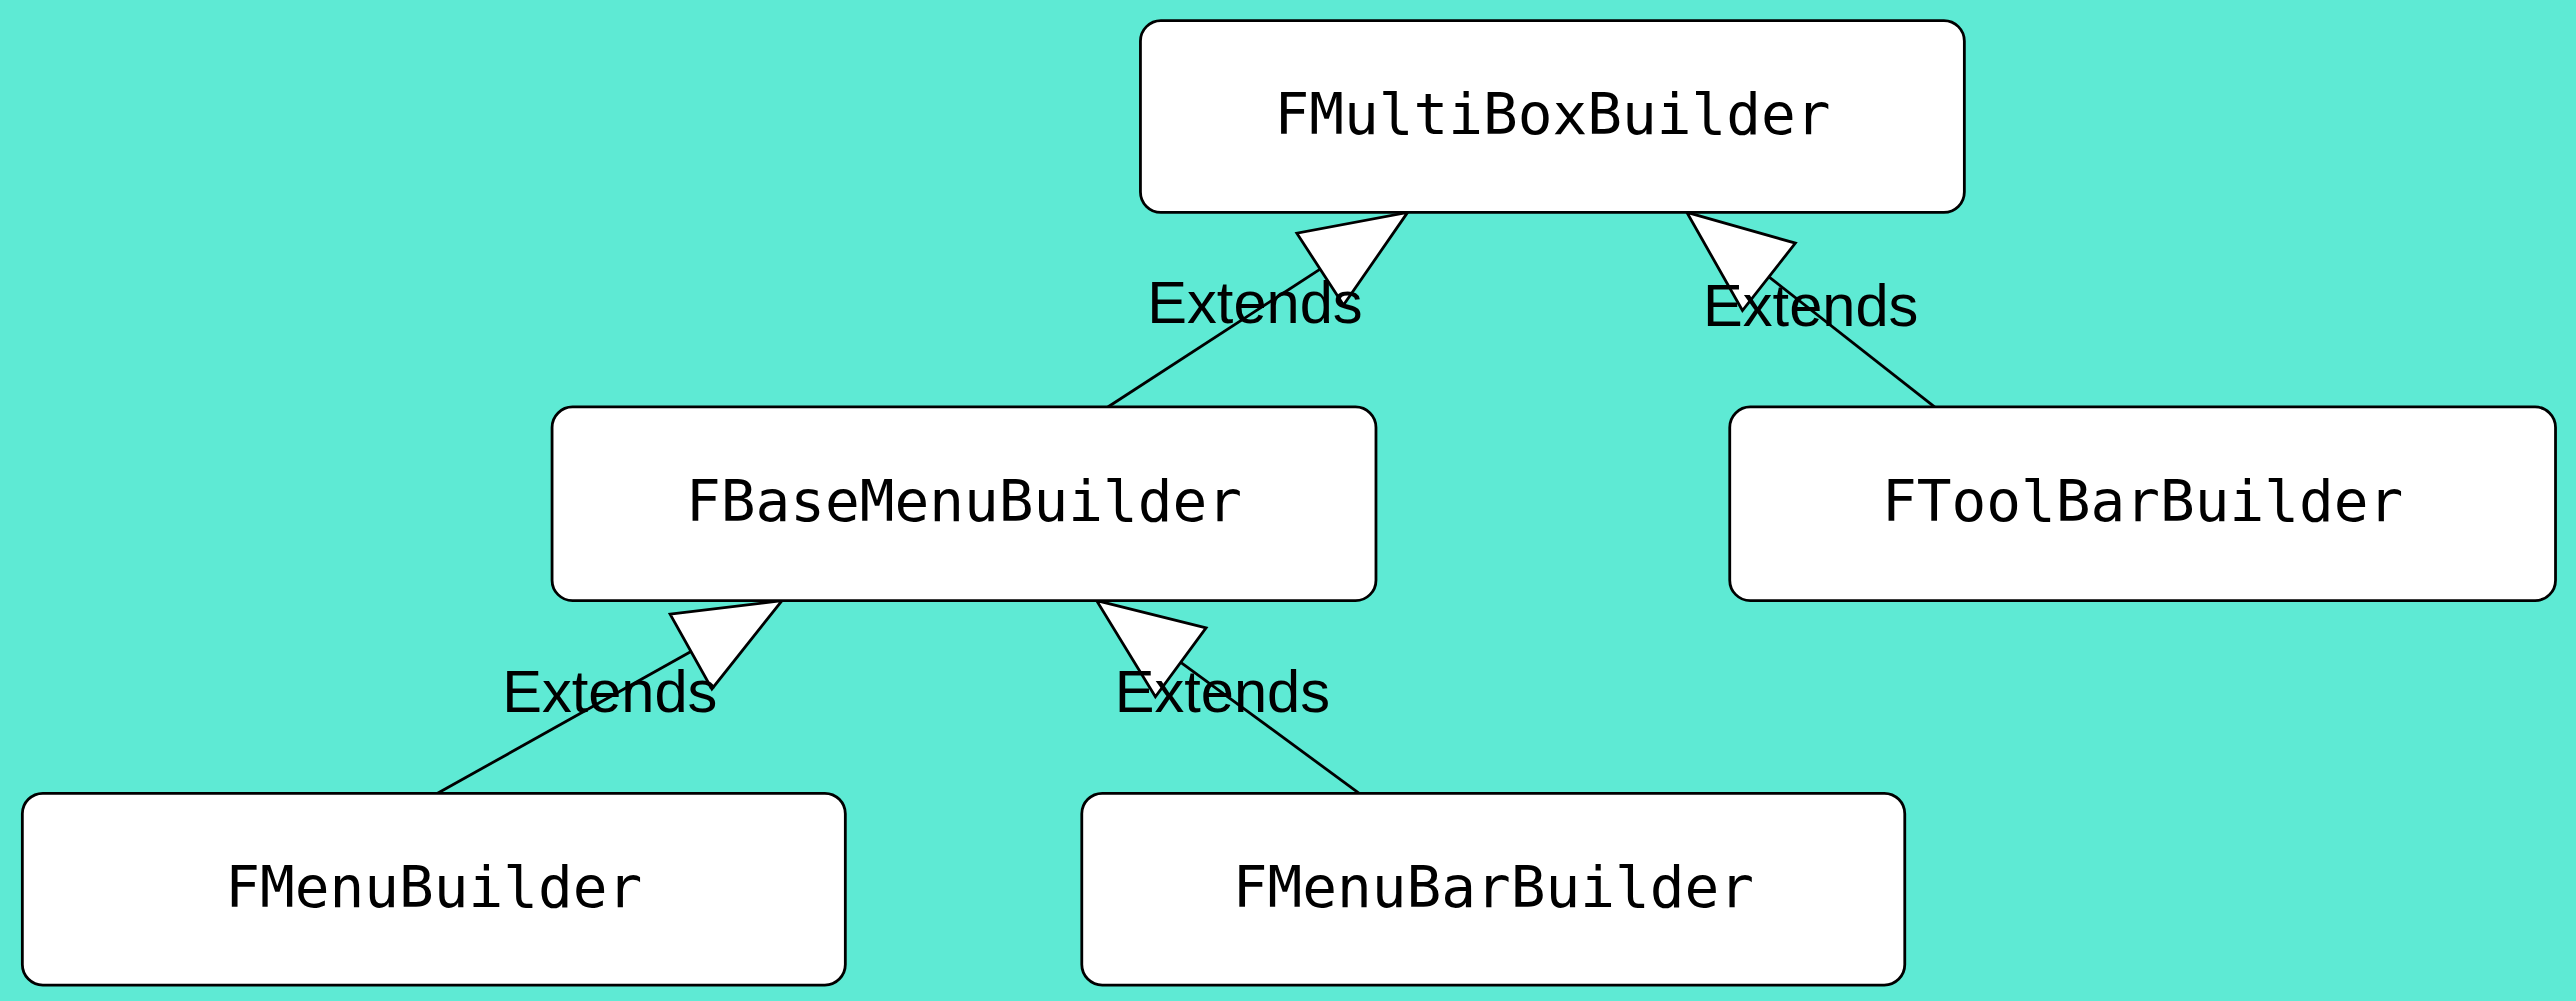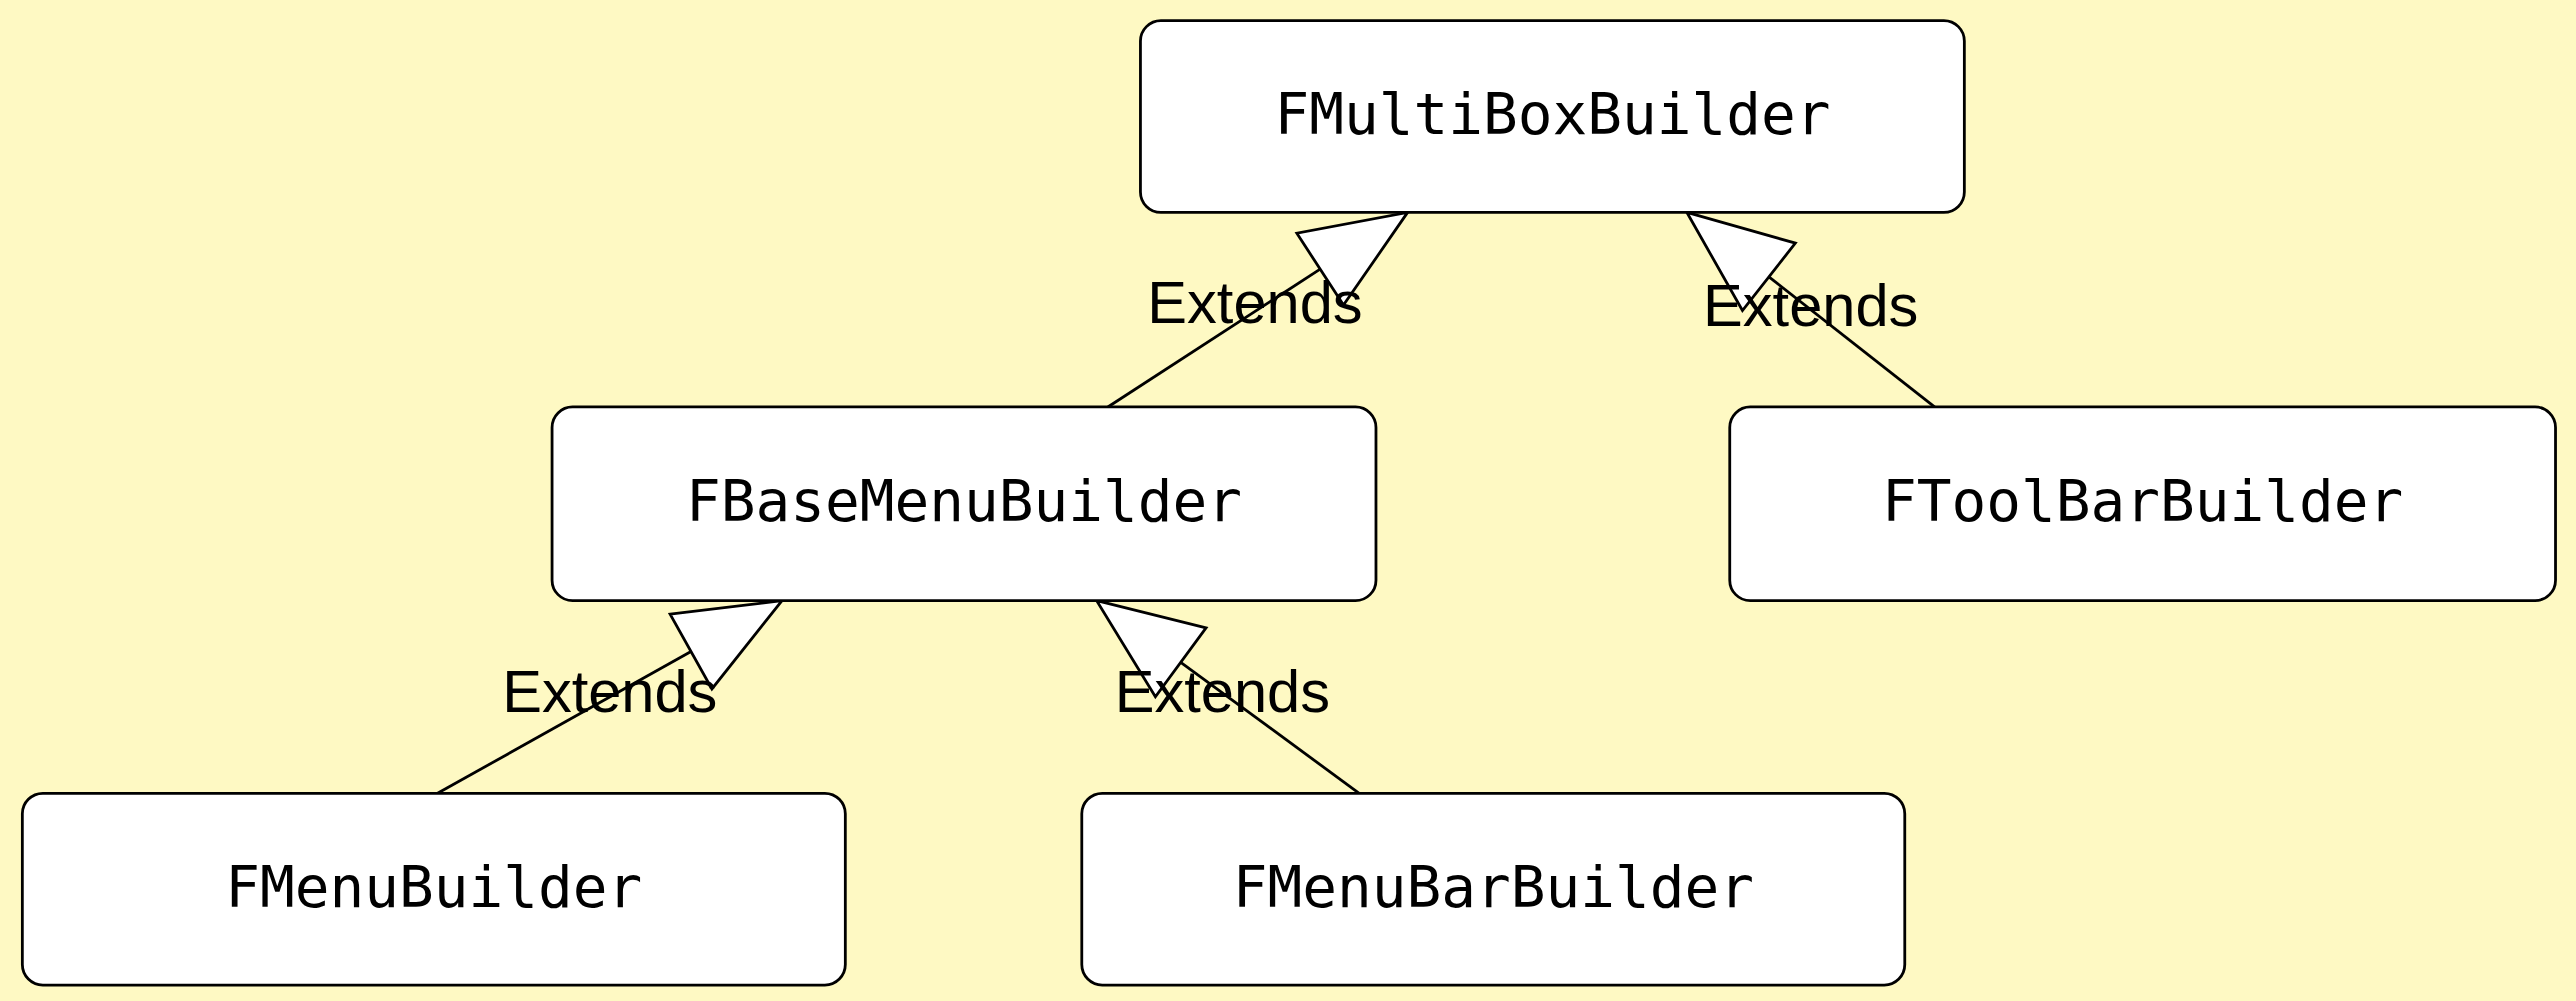--- a/index.html
+++ b/index.html
@@ -4,21 +4,21 @@
 <style>
   html, body {
     margin: 0;
     padding: 0;
     background: #ffffff;
   }
   #canvas {
     position: relative;
     width: 2576px;
     height: 1002px;
-    background: #fef9c3;
+    background: #5eead4;
     overflow: hidden;
     font-family: "Liberation Sans", sans-serif;
   }
   #diagram-svg {
     position: absolute;
     left: 0;
     top: 0;
     width: 2576px;
     height: 1002px;
     display: block;

